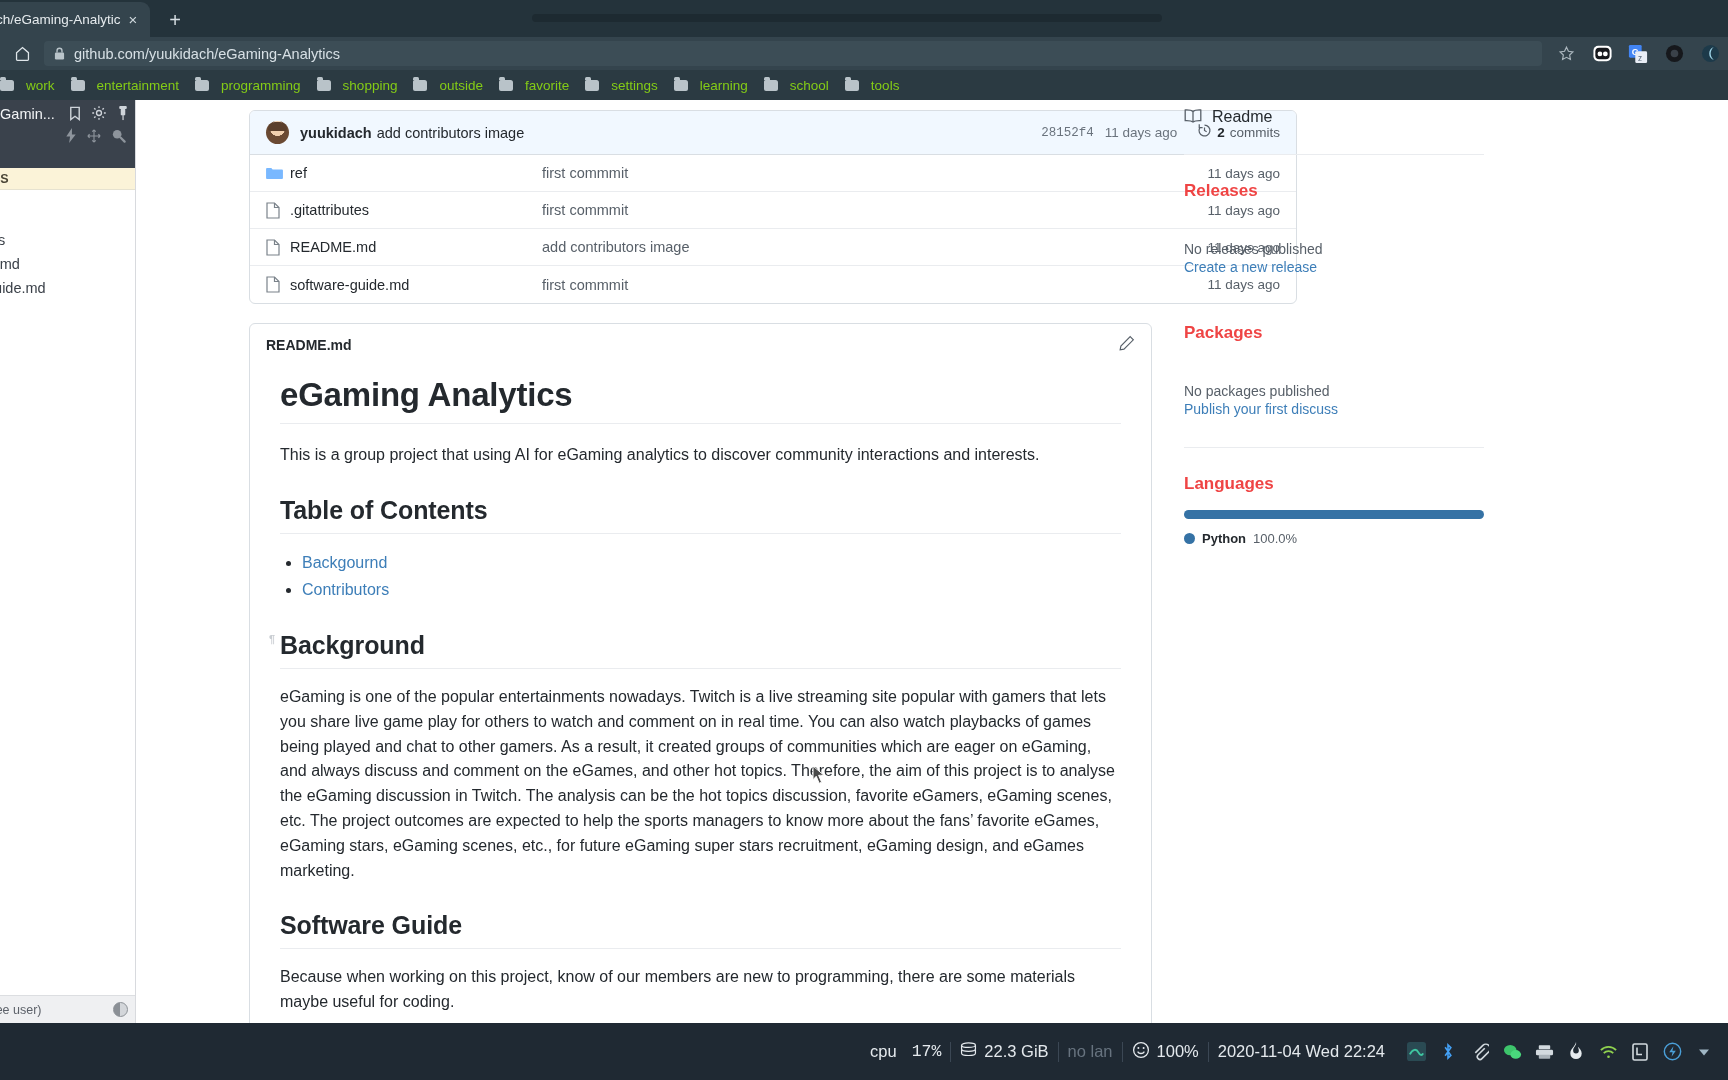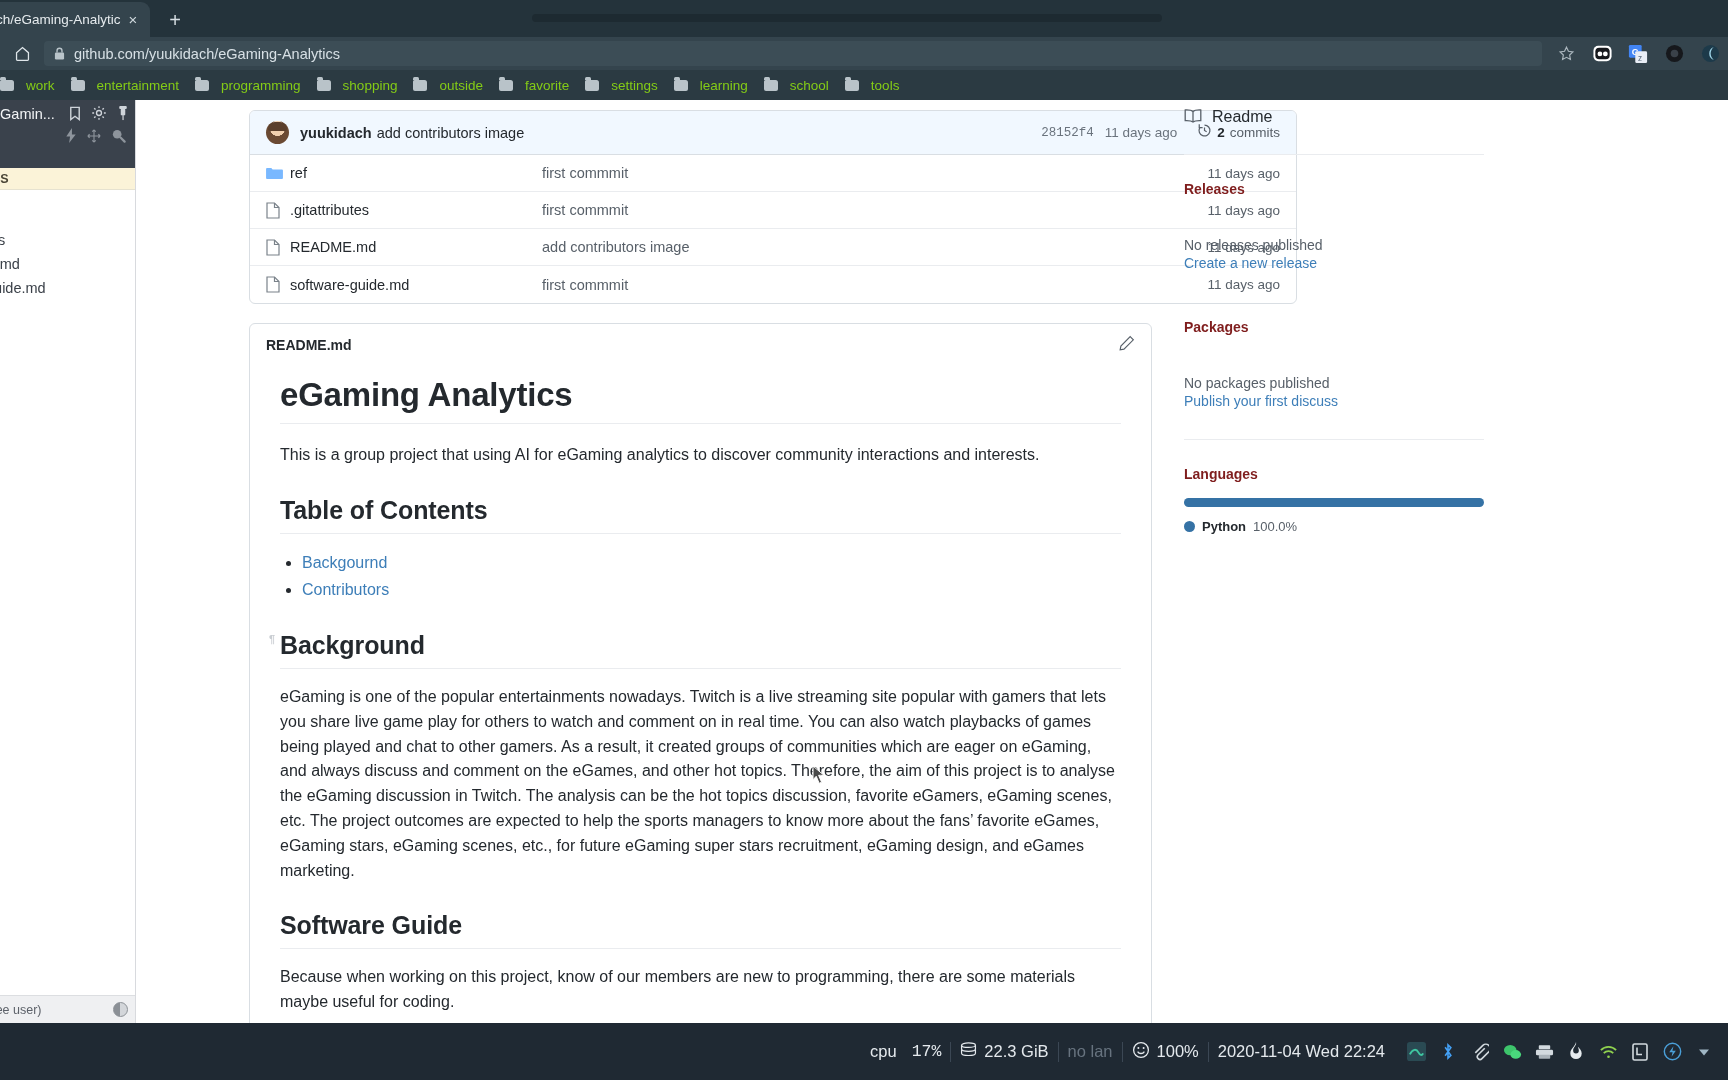--- a/index.html
+++ b/index.html
@@ -292,21 +292,21 @@
     width: 300px;
   }
   .rail-readme-row {
     display: flex; align-items: flex-start; gap: 10px;
     padding-bottom: 26px;
     border-bottom: 0;
   }
   .rail-readme-row .lbl { font-size: 16px; color: #24292e; }
   .rail-hr { height: 1px; background: #eaecef; margin: 0 0 26px 0; }
   .rail-sec-title {
-    font-size: 14px; font-weight: 700; color: #7f1d1d;
+    font-size: 17px; font-weight: 700; color: #ef4444;
     margin-bottom: 16px;
   }
   .rail-muted { font-size: 14px; color: #586069; margin-bottom: 2px; margin-top: 40px; }
   .rail-link { font-size: 14px; color: #3d7eb8; text-decoration: none; display:block; }
   .rail-gap { height: 48px; }
   #lang-bar {
     height: 9px; border-radius: 5px; overflow: hidden;
     display: flex; margin-bottom: 12px;
   }
   #lang-legend { display: flex; align-items: center; gap: 7px; }

